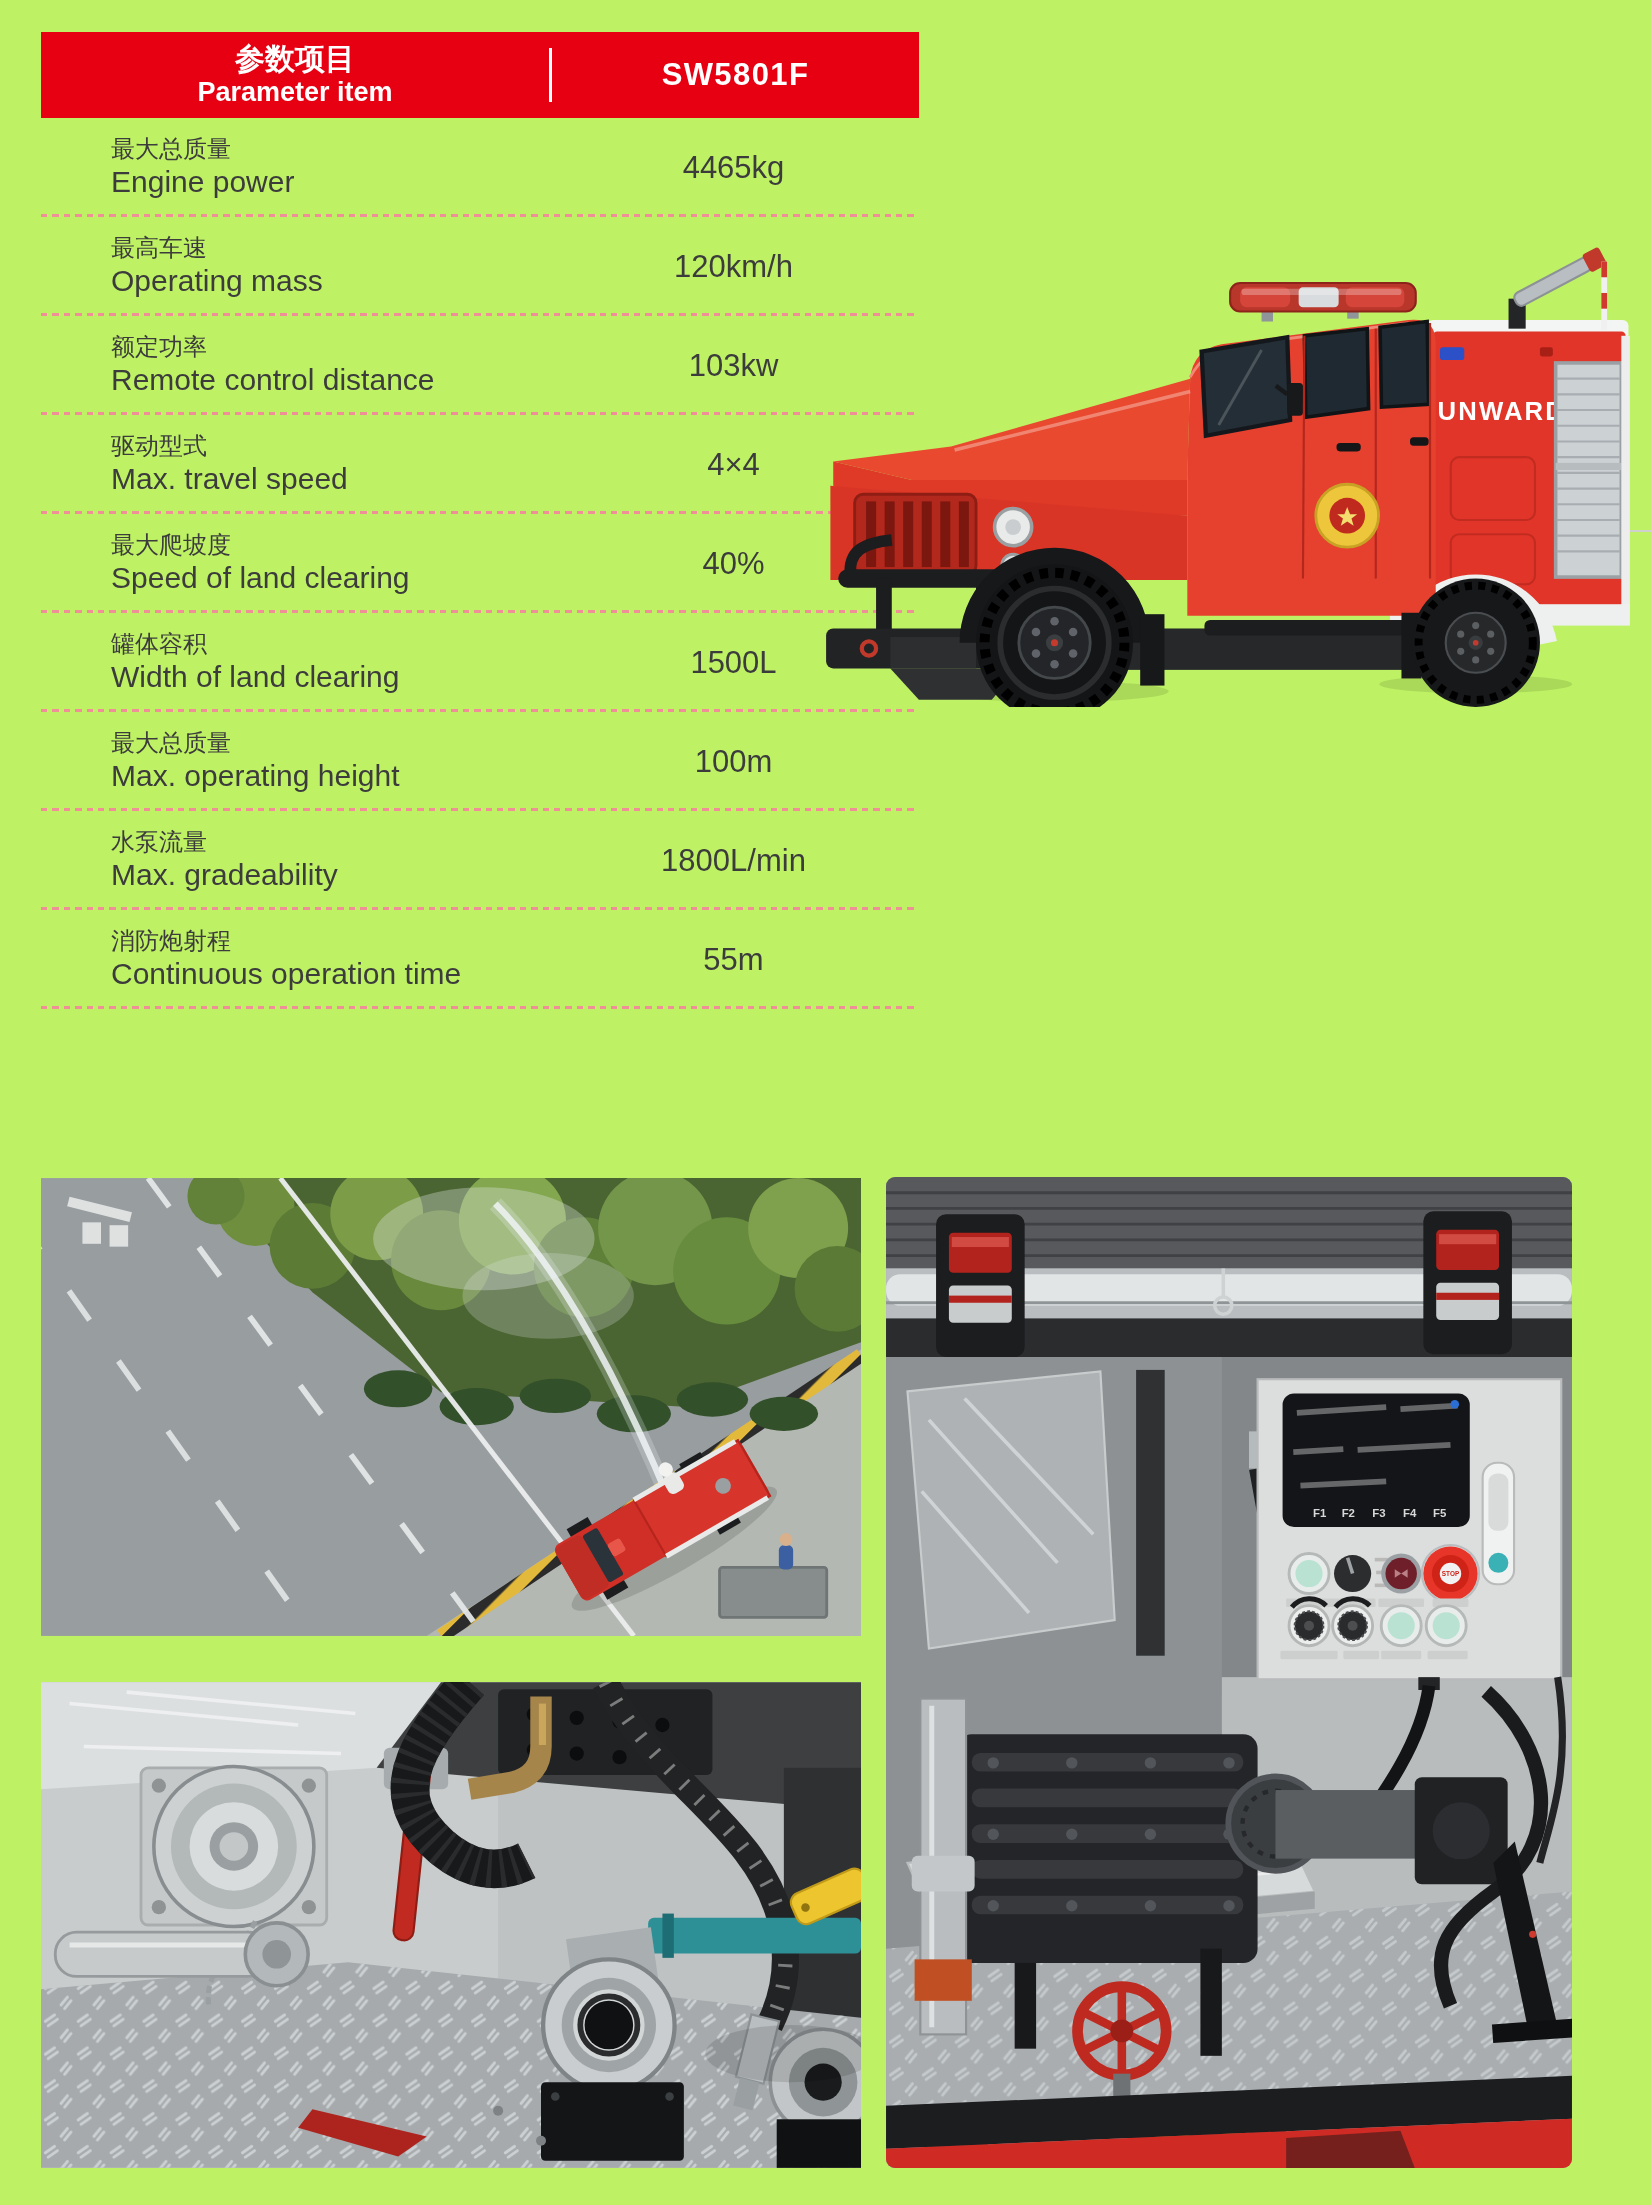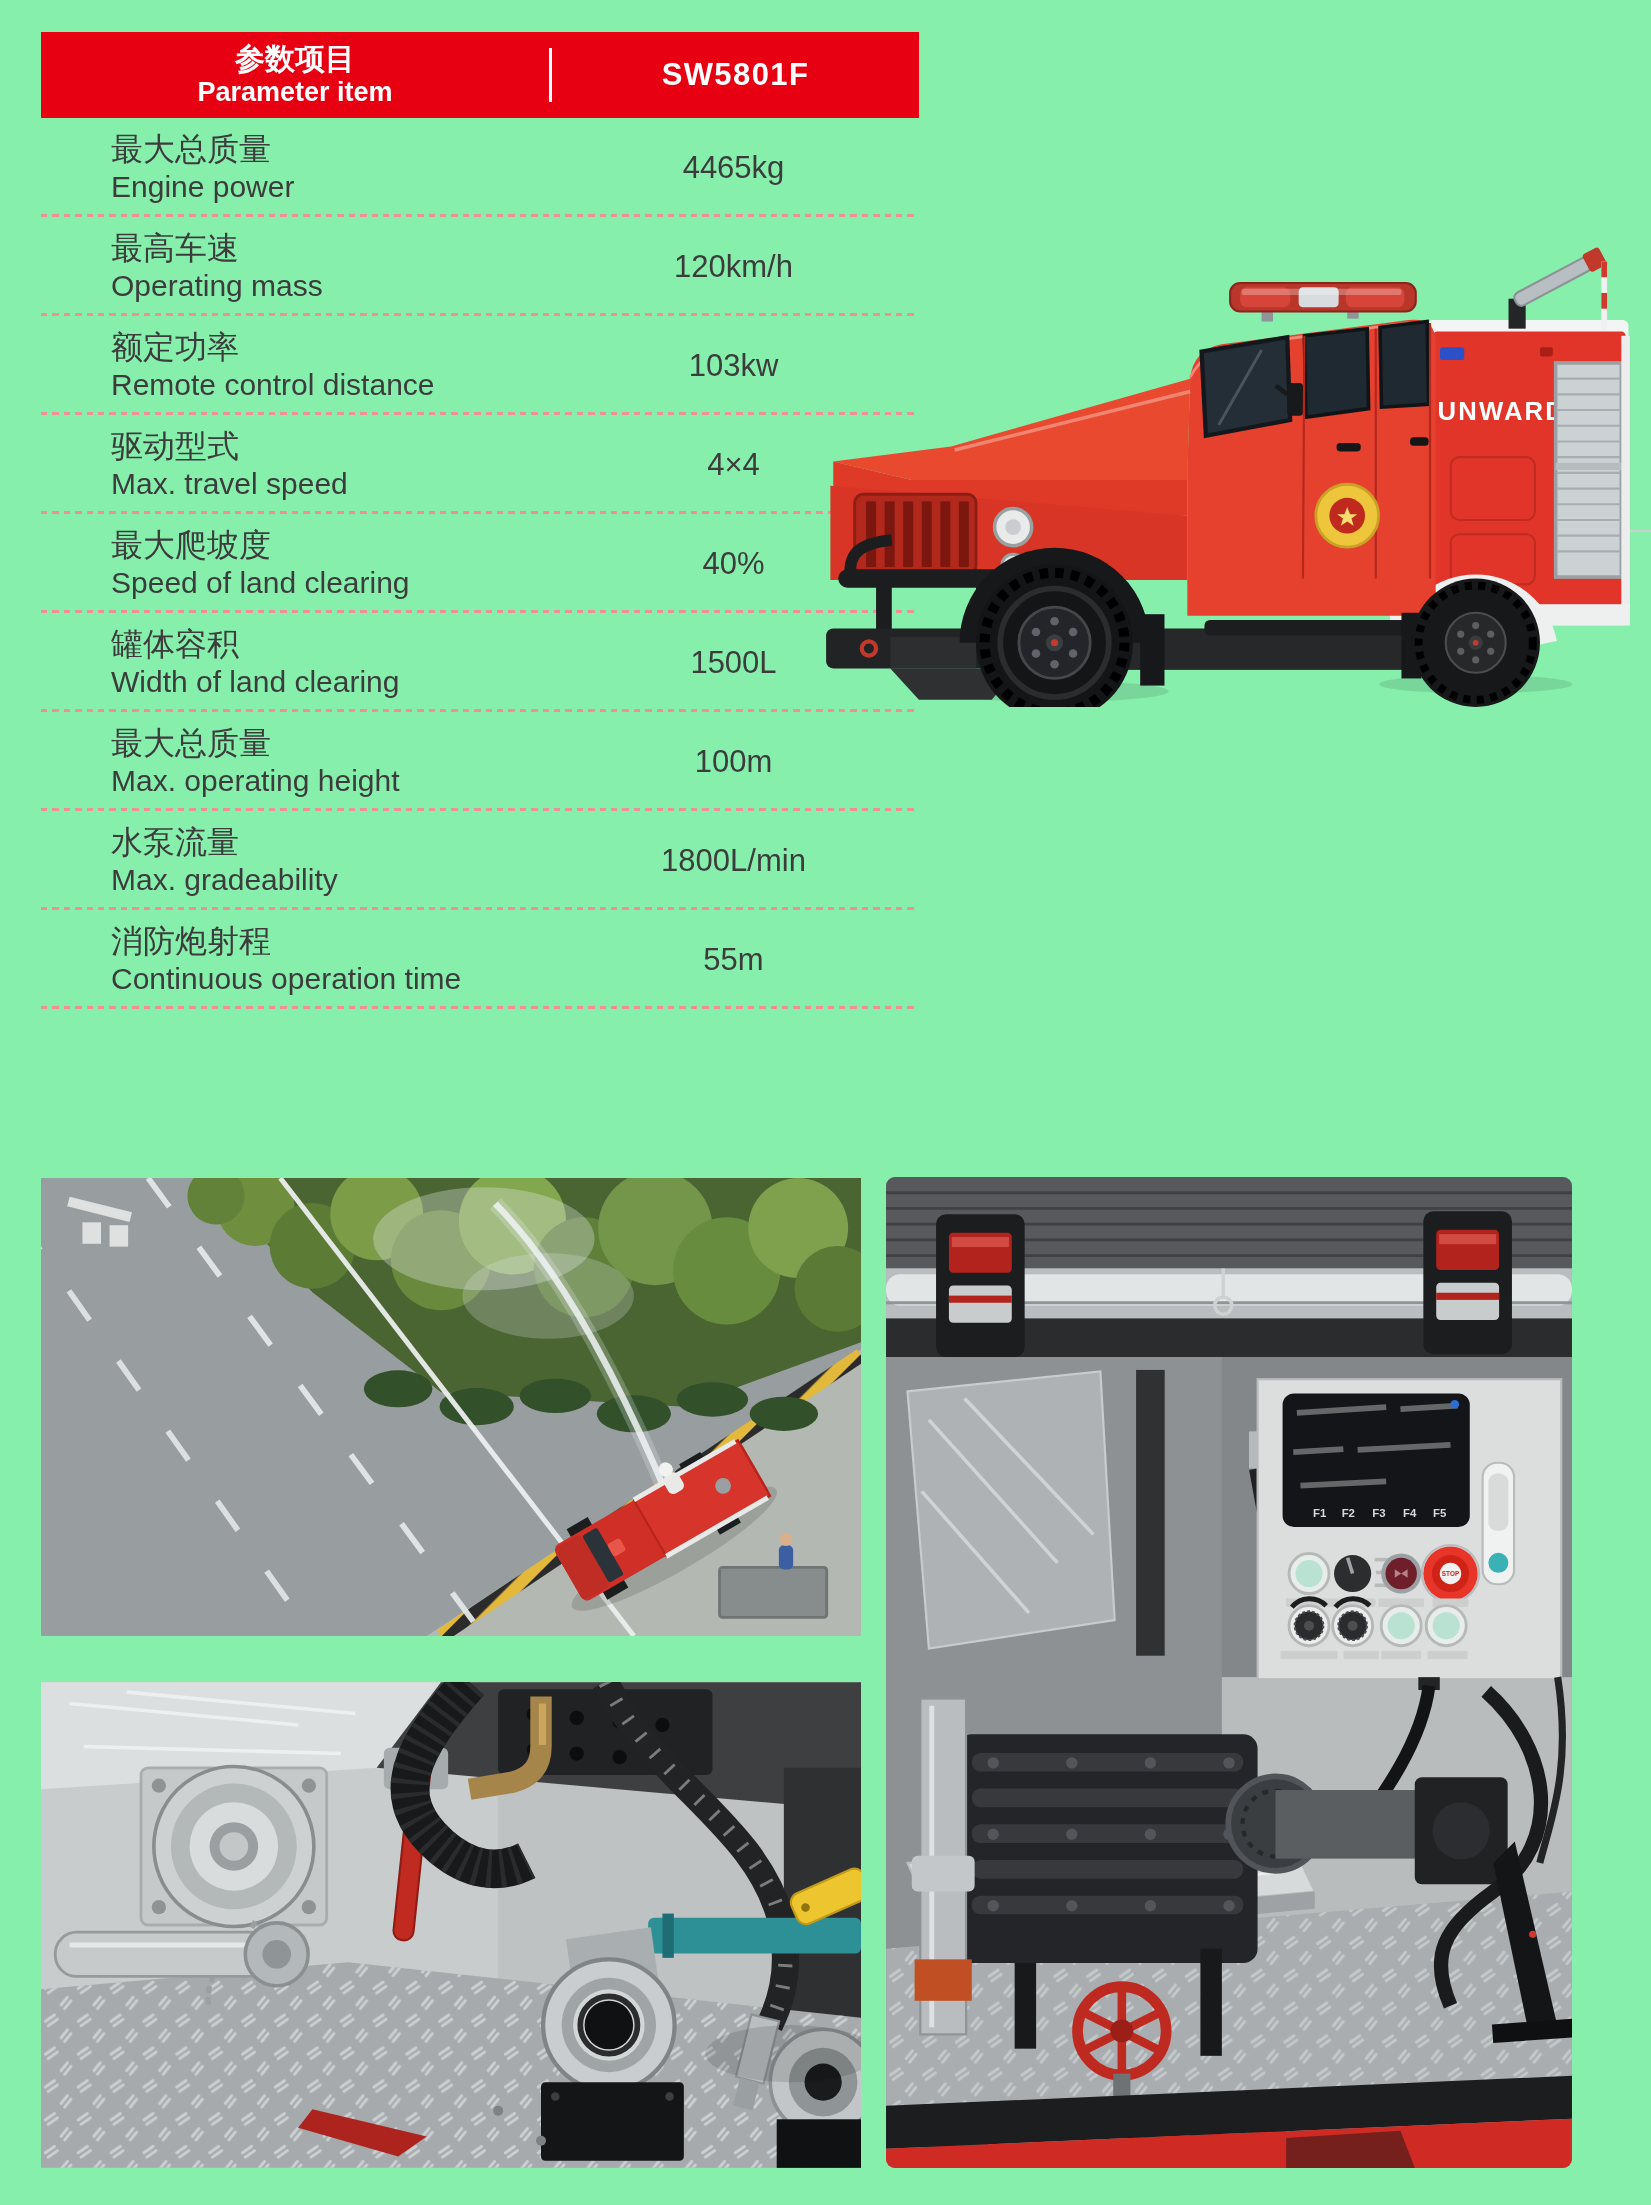--- a/index.html
+++ b/index.html
@@ -1,30 +1,30 @@
 <!DOCTYPE html>
 <html style="font-size:11.4px"><head>
 <meta charset="utf-8">
 <style>
   html,body{margin:0;padding:0;background:#ffffff;}
   .page{
-    position:relative;width:1651px;height:2205px;background:#86efac;overflow:hidden;
+    position:relative;width:1651px;height:2205px;background:#bef264;overflow:hidden;
     font-family:"Liberation Sans","DejaVu Sans",sans-serif;color:#3c3c3c;
   }
   
   .spec-table{position:absolute;left:41px;top:32px;width:878px;}
   .spec-header{display:flex;align-items:center;height:86px;background:#e60012;color:#ffffff;}
   .spec-header .hcell-left{width:508px;text-align:center;line-height:1.15;}
   .spec-header .hzh{font-size:30px;font-weight:bold;}
   .spec-header .hen{font-size:27px;font-weight:bold;}
   .spec-header .hdivider{width:2.9px;height:54px;background:#ffffff;}
   .spec-header .hcell-right{flex:1;text-align:center;font-size:31px;font-weight:bold;letter-spacing:1.4px;}
   .spec-row{position:relative;height:99px;}
   .spec-row .labels{position:absolute;left:70px;top:50%;transform:translateY(-50%);}
-  .spec-row .lzh{font-size:32px;line-height:1.2;color:#3c3c3c;}
+  .spec-row .lzh{font-size:24px;line-height:1.2;color:#3c3c3c;}
   .spec-row .len{font-size:30px;line-height:1.25;color:#3c3c3c;}
   .spec-row .value{position:absolute;left:508px;width:369px;top:50%;transform:translateY(-50%);
     text-align:center;font-size:31px;color:#3c3c3c;}
   .spec-row .sep{position:absolute;left:0;bottom:0;width:100%;height:2.9px;
     background-image:repeating-linear-gradient(90deg,#ef9098 0 6.4px,transparent 6.4px 11.4px);}
   
   .features-heading{position:absolute;left:41px;top:1092px;display:flex;align-items:center;
     color:#e60012;font-weight:bold;font-size:40px;white-space:nowrap;}
   .features-heading .gap{width:11.4px;}
   .features-heading .arrow{font-size:21.4px;margin-left:18.6px;margin-top:7.1px;}

